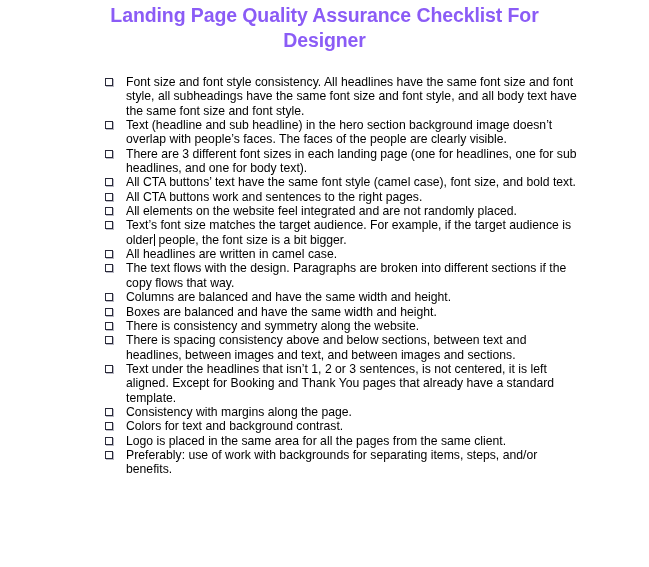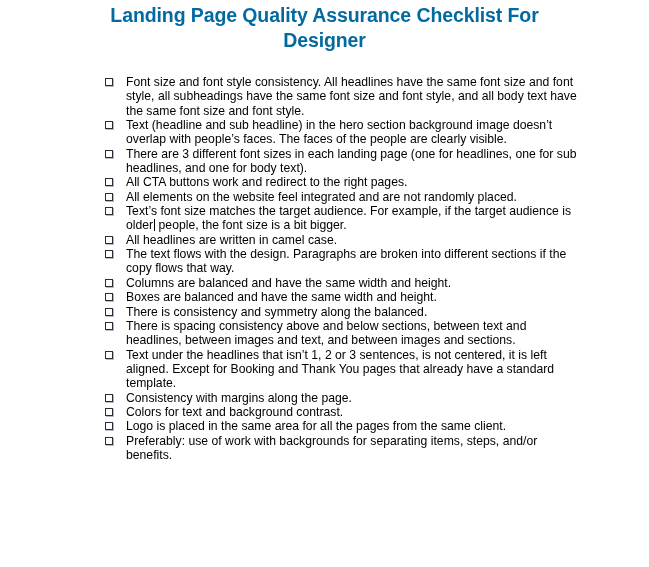--- a/index.html
+++ b/index.html
@@ -27,21 +27,21 @@
 
   
   .doc-title {
     margin: 0;
     padding: 3px 72px 0 72px;
     text-align: center;
     font-size: 19.5px;
     font-weight: bold;
     line-height: 25px;
     letter-spacing: -0.1px;
-    color: #0369a1;
+    color: #8b5cf6;
   }
 
   
   .checklist {
     list-style: none;
     margin: 13px;
     padding: 0;
     position: absolute;
     left: 0;
     top: 62px;
@@ -93,30 +93,30 @@
 
   <h1 class="doc-title">
     <span>Landing Page Quality Assurance Checklist For</span>
     <span>Designer</span>
   </h1>
 
   <ul class="checklist">
       <li class="check-item"><span class="check-box"></span><span class="item-text">Font size and font style consistency. All headlines have the same font size and font style, all subheadings have the same font size and font style, and all body text have the same font size and font style.</span></li>
       <li class="check-item"><span class="check-box"></span><span class="item-text">Text (headline and sub headline) in the hero section background image doesn’t overlap with people’s faces. The faces of the people are clearly visible.</span></li>
       <li class="check-item"><span class="check-box"></span><span class="item-text">There are 3 different font sizes in each landing page (one for headlines, one for sub headlines, and one for body text).</span></li>
+      <li class="check-item"><span class="check-box"></span><span class="item-text">All CTA buttons’ text have the same font style (camel case), font size, and bold text.</span></li>
       <li class="check-item"><span class="check-box"></span></li>
-      <li class="check-item"><span class="check-box"></span></li>
-      <li class="check-item"><span class="check-box"></span><span class="item-text">All CTA buttons work and redirect to the right pages.</span></li>
+      <li class="check-item"><span class="check-box"></span><span class="item-text">All CTA buttons work and sentences to the right pages.</span></li>
       <li class="check-item"><span class="check-box"></span><span class="item-text">All elements on the website feel integrated and are not randomly placed.</span></li>
       <li class="check-item"><span class="check-box"></span><span class="item-text">Text’s font size matches the target audience. For example, if the target audience is older</span><span class="caret"></span><span class="item-text"> people, the font size is a bit bigger.</span></li>
       <li class="check-item"><span class="check-box"></span><span class="item-text">All headlines are written in camel case.</span></li>
       <li class="check-item"><span class="check-box"></span><span class="item-text">The text flows with the design. Paragraphs are broken into different sections if the copy flows that way.</span></li>
       <li class="check-item"><span class="check-box"></span><span class="item-text">Columns are balanced and have the same width and height.</span></li>
       <li class="check-item"><span class="check-box"></span><span class="item-text">Boxes are balanced and have the same width and height.</span></li>
-      <li class="check-item"><span class="check-box"></span><span class="item-text">There is consistency and symmetry along the balanced.</span></li>
+      <li class="check-item"><span class="check-box"></span><span class="item-text">There is consistency and symmetry along the website.</span></li>
       <li class="check-item"><span class="check-box"></span><span class="item-text">There is spacing consistency above and below sections, between text and headlines, between images and text, and between images and sections.</span></li>
       <li class="check-item"><span class="check-box"></span><span class="item-text">Text under the headlines that isn’t 1, 2 or 3 sentences, is not centered, it is left aligned. Except for Booking and Thank You pages that already have a standard template.</span></li>
       <li class="check-item"><span class="check-box"></span><span class="item-text">Consistency with margins along the page.</span></li>
       <li class="check-item"><span class="check-box"></span><span class="item-text">Colors for text and background contrast.</span></li>
       <li class="check-item"><span class="check-box"></span><span class="item-text">Logo is placed in the same area for all the pages from the same client.</span></li>
       <li class="check-item"><span class="check-box"></span><span class="item-text">Preferably: use of work with backgrounds for separating items, steps, and/or benefits.</span></li>
     </ul>
 
 </div>
 

